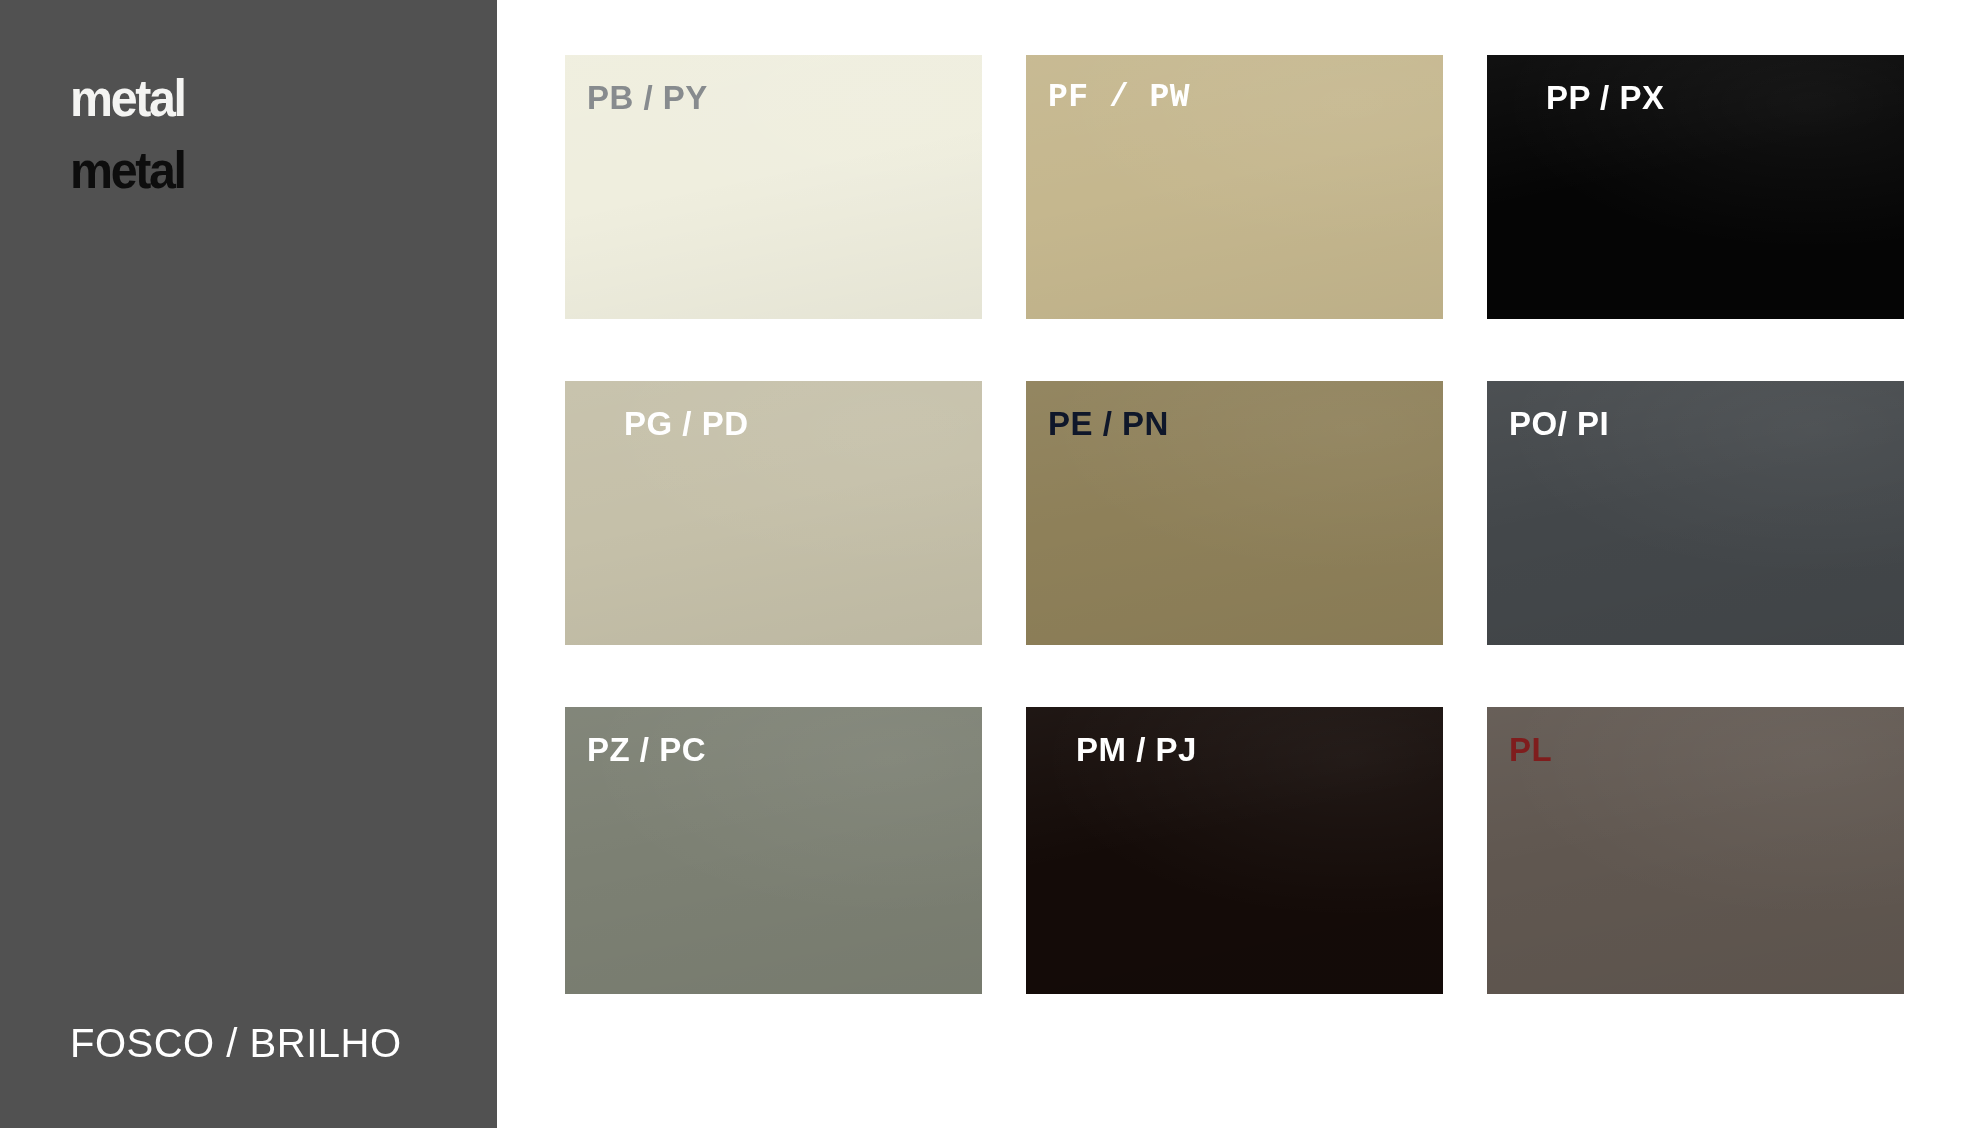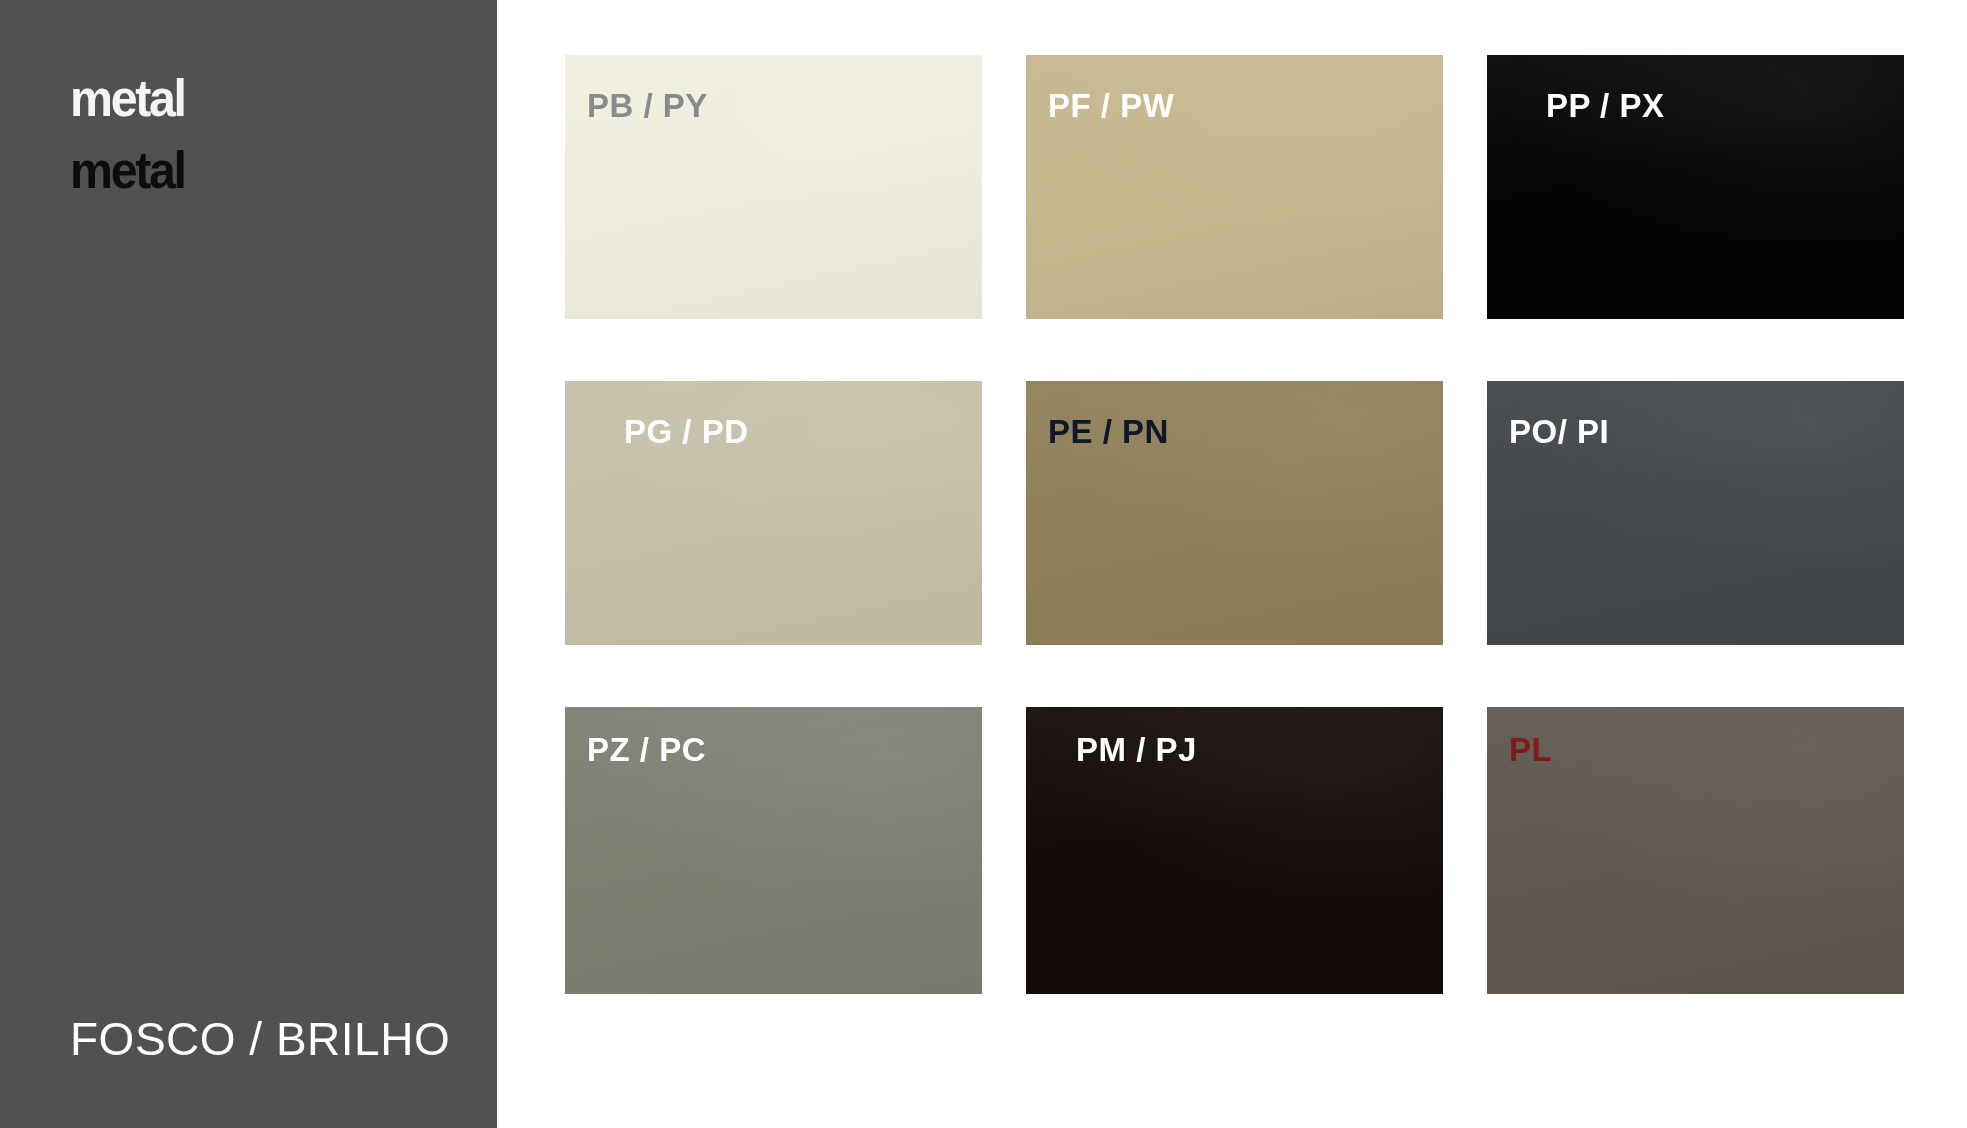--- a/index.html
+++ b/index.html
@@ -46,21 +46,21 @@
     white-space: nowrap;
   }
   .brand-word.light { color: #f4f4f2; }
   .brand-word.dark  { color: #0d0d0d; margin-top: 16px; }
 
   .sidebar-footer {
     position: absolute;
     left: 70px;
     bottom: 62px;
     color: #ffffff;
-    font-size: 46px;
+    font-size: 40px;
     font-weight: normal;
     letter-spacing: 0.5px;
     white-space: nowrap;
   }
 
   
   .content {
     position: relative;
     flex: 1 1 auto;
     height: 1128px;
@@ -92,21 +92,21 @@
     position: absolute;
     inset: 0;
     background:
       radial-gradient(120% 90% at 78% 18%, rgba(255,255,255,0.055), rgba(255,255,255,0) 62%),
       linear-gradient(168deg, rgba(255,255,255,0.05) 0%, rgba(255,255,255,0) 44%, rgba(0,0,0,0.045) 100%);
     pointer-events: none;
   }
   .swatch-label {
     position: absolute;
     left: 22px;
-    top: 32px;
+    top: 24px;
     font-weight: bold;
     font-size: 33px;
     letter-spacing: 0.5px;
     white-space: nowrap;
   }
   .grid > .swatch:nth-child(n+7) .swatch-label { top: 24px; }
 </style>
 </head>
 <body style="background: rgb(255, 255, 255);">
 
@@ -125,21 +125,21 @@
 
       <div class="swatch">
         <div class="tint" style="background: rgb(239, 238, 222);"></div>
         <div class="sheen"></div>
         <div class="swatch-label" style="color: rgb(135, 139, 142);">PB / PY</div>
       </div>
 
       <div class="swatch">
         <div class="tint" style="background: rgb(197, 183, 142);"></div>
         <div class="sheen"></div>
-        <div class="swatch-label" style="color: rgb(255, 255, 255);">PF / PW</div>
+        <div class="swatch-label" style="color: rgb(255, 255, 255); font-family: Liberation Mono, monospace;">PF / PW</div>
       </div>
 
       <div class="swatch">
         <div class="tint" style="background: rgb(5, 5, 5);"></div>
         <div class="sheen"></div>
         <div class="swatch-label" style="color: rgb(255, 255, 255); margin-left: 37px;">PP / PX</div>
       </div>
 
       <div class="swatch">
         <div class="tint" style="background: rgb(197, 192, 169);"></div>

